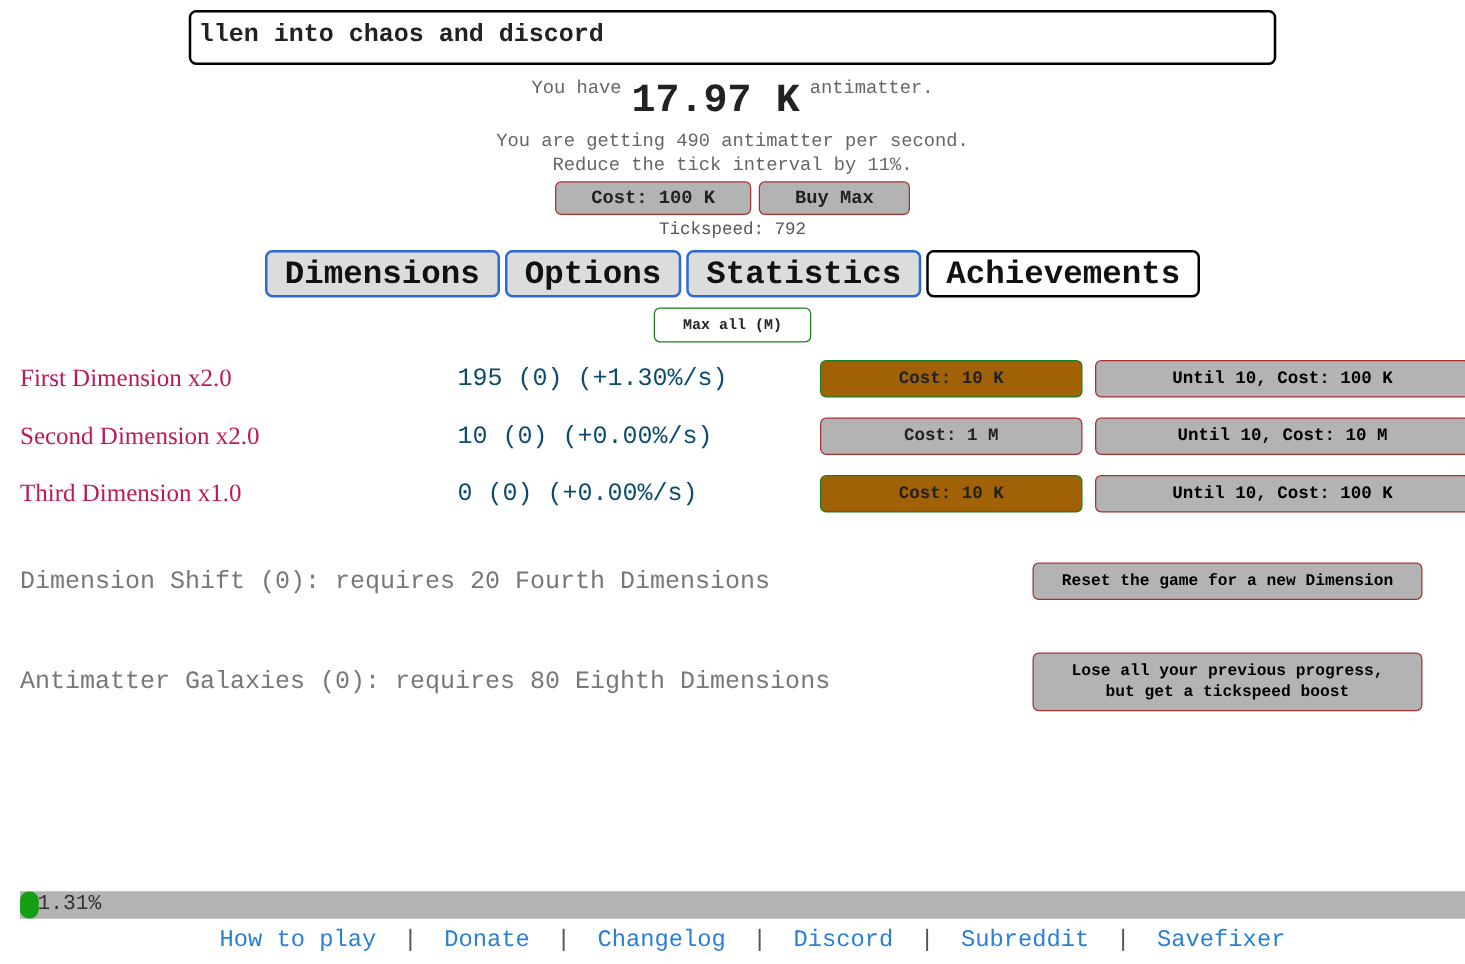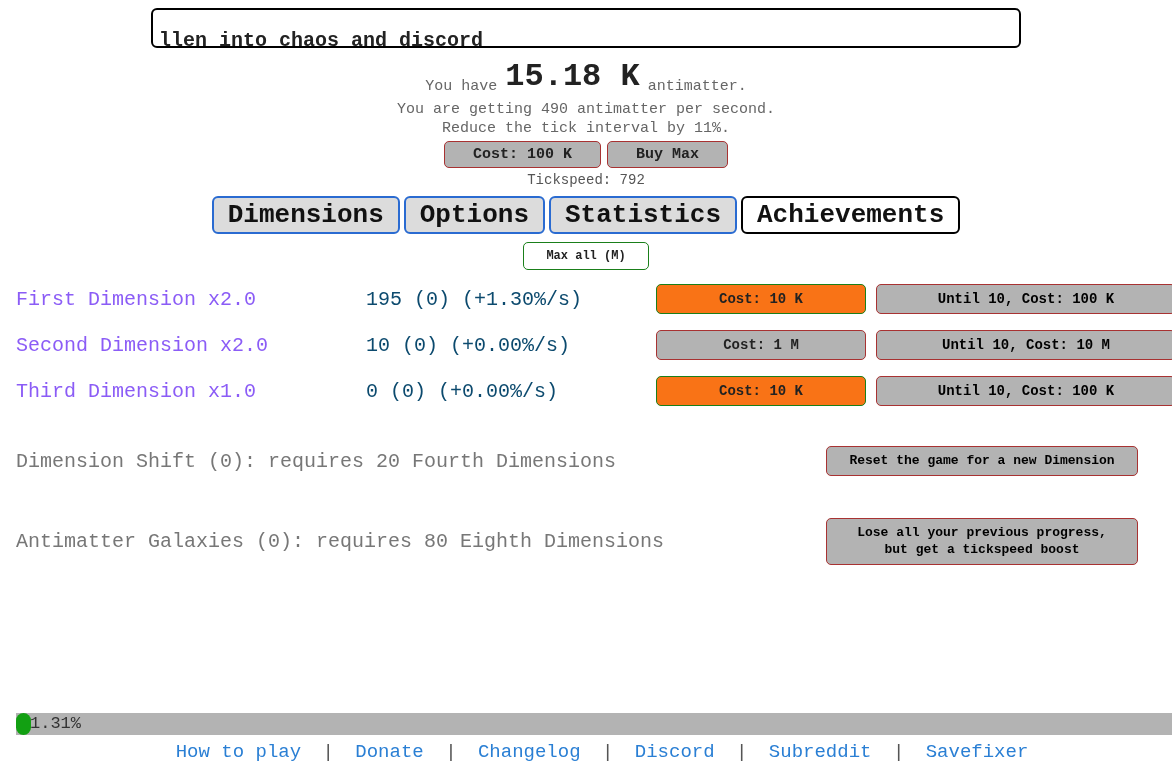--- a/index.html
+++ b/index.html
@@ -16,37 +16,37 @@
   }
   .wrap {
     width: 100%;
     display: flex;
     flex-direction: column;
     align-items: center;
   }
   .news-box {
     margin-top: 8px;
     width: 870px;
-    height: 24px;
+    height: 44px;
     border: 2px solid #000;
     border-radius: 6px;
-    padding: 18px 6px;
+    padding: 6px 6px;
     font-size: 20px;
     font-weight: bold;
     line-height: 26px;
     overflow: hidden;
     white-space: nowrap;
     font-family: "Courier New", Courier, monospace;
   }
   .am-line {
     margin-top: 10px;
     font-size: 15px;
     color: #666;
     display: flex;
-    align-items: flex-end;
+    align-items: flex-start;
     gap: 8px;
     font-family: "Courier New", Courier, monospace;
   }
   .am-big {
     font-size: 32px;
     font-weight: bold;
     color: #222;
     font-family: "Courier New", Courier, monospace;
   }
   .sub-line {
@@ -115,39 +115,39 @@
   }
   .dim-row {
     display: grid;
     grid-template-columns: 340px 280px 210px 300px;
     column-gap: 10px;
     align-items: center;
     margin-bottom: 16px;
   }
   .dim-name {
     font-size: 20px;
-    color: #8b5cf6;
-    font-family: Liberation Mono, monospace;
+    color: #be185d;
+    font-family: Liberation Serif, serif;
   }
   .dim-stats {
     font-size: 20px;
     color: #0c4a6e;
     font-family: "Courier New", Courier, monospace;
   }
   .cost-btn {
     font-family: "Courier New", Courier, monospace;
     font-weight: bold;
     font-size: 14px;
     border-radius: 5px;
     padding: 6px 0;
     text-align: center;
     cursor: pointer;
     width: 100%;
   }
-  .cost-btn.green { background: #f97316; border: 1px solid #1a7f1a; color: #222; }
+  .cost-btn.green { background: #a16207; border: 1px solid #1a7f1a; color: #222; }
   .cost-btn.red   { background: #b3b3b3; border: 1px solid #a83232; color: #222; }
   .until-btn {
     font-family: "Courier New", Courier, monospace;
     font-weight: bold;
     font-size: 14px;
     background: #b3b3b3;
     border: 1px solid #a83232;
     border-radius: 5px;
     padding: 6px 0;
     text-align: center;
@@ -228,21 +228,21 @@
   .sep { color: #555; margin: 0 10px; }
 </style>
 </head>
 <body>
 
 <div class="wrap">
   <div class="news-box">llen into chaos and discord</div>
 
   <div class="am-line">
     <span>You have</span>
-    <span class="am-big">15.18 K</span>
+    <span class="am-big">17.97 K</span>
     <span>antimatter.</span>
   </div>
 
   <div class="sub-line">You are getting 490 antimatter per second.</div>
   <div class="sub-line" style="margin-top:2px">Reduce the tick interval by 11%.</div>
 
   <div class="tick-buttons">
     <button class="btn-gray">Cost: 100 K</button>
     <button class="btn-gray">Buy Max</button>
   </div>

